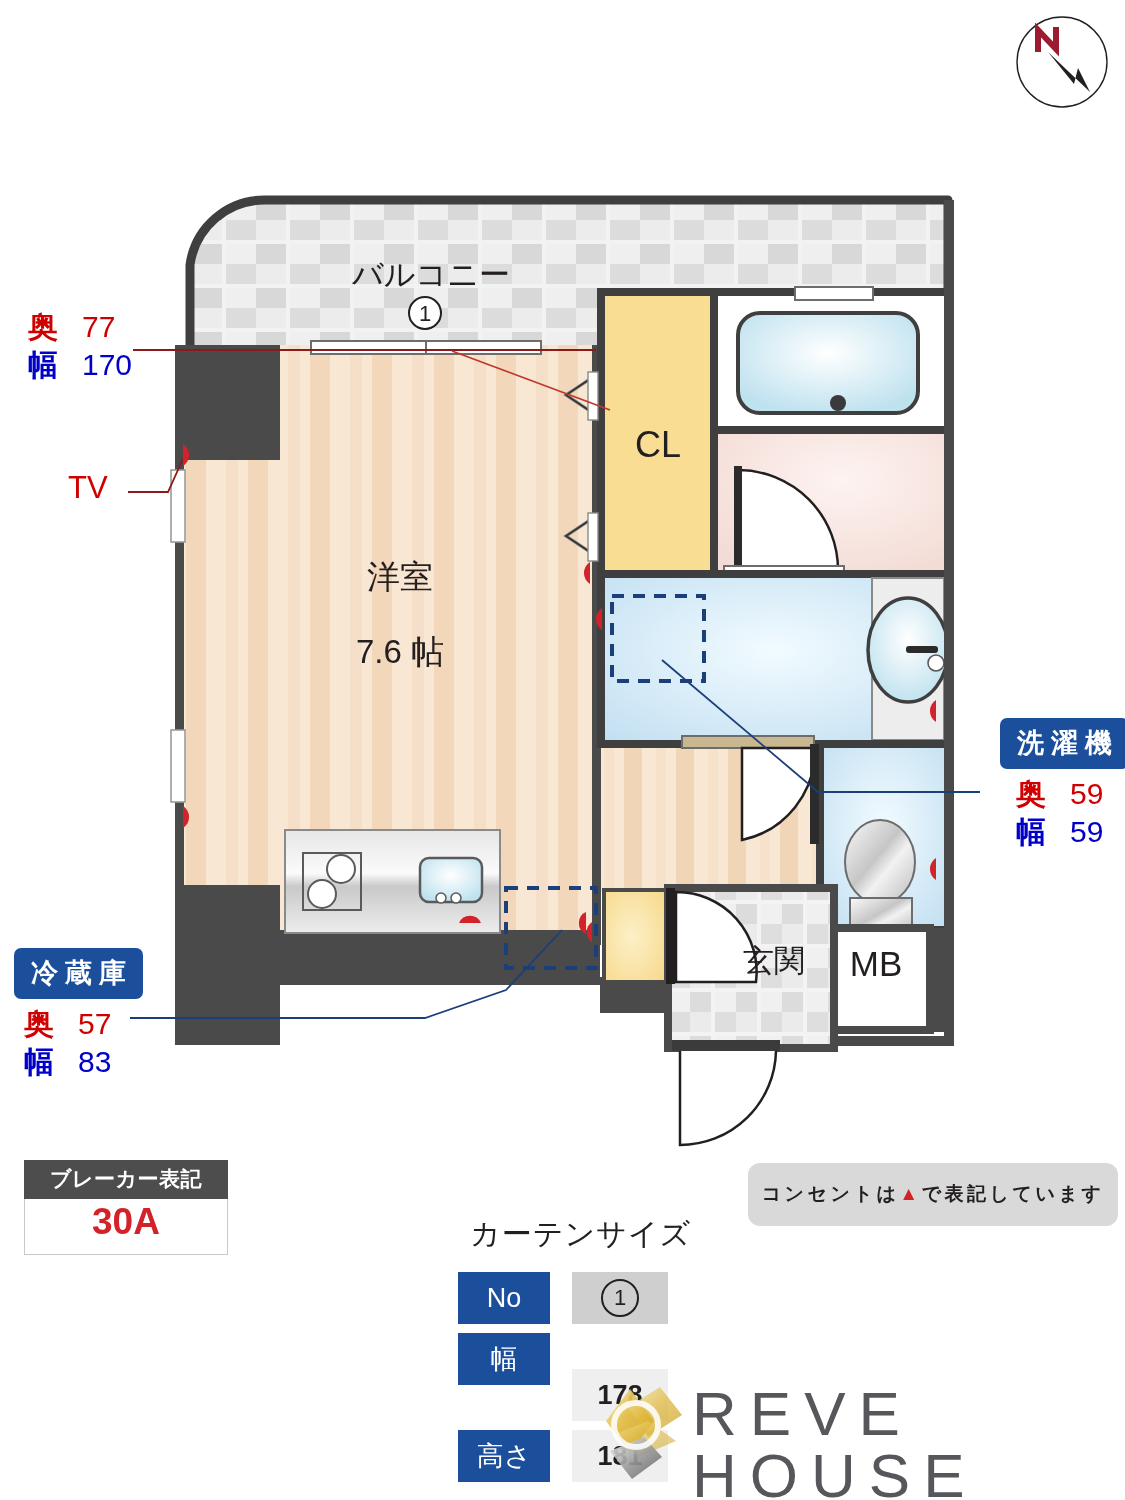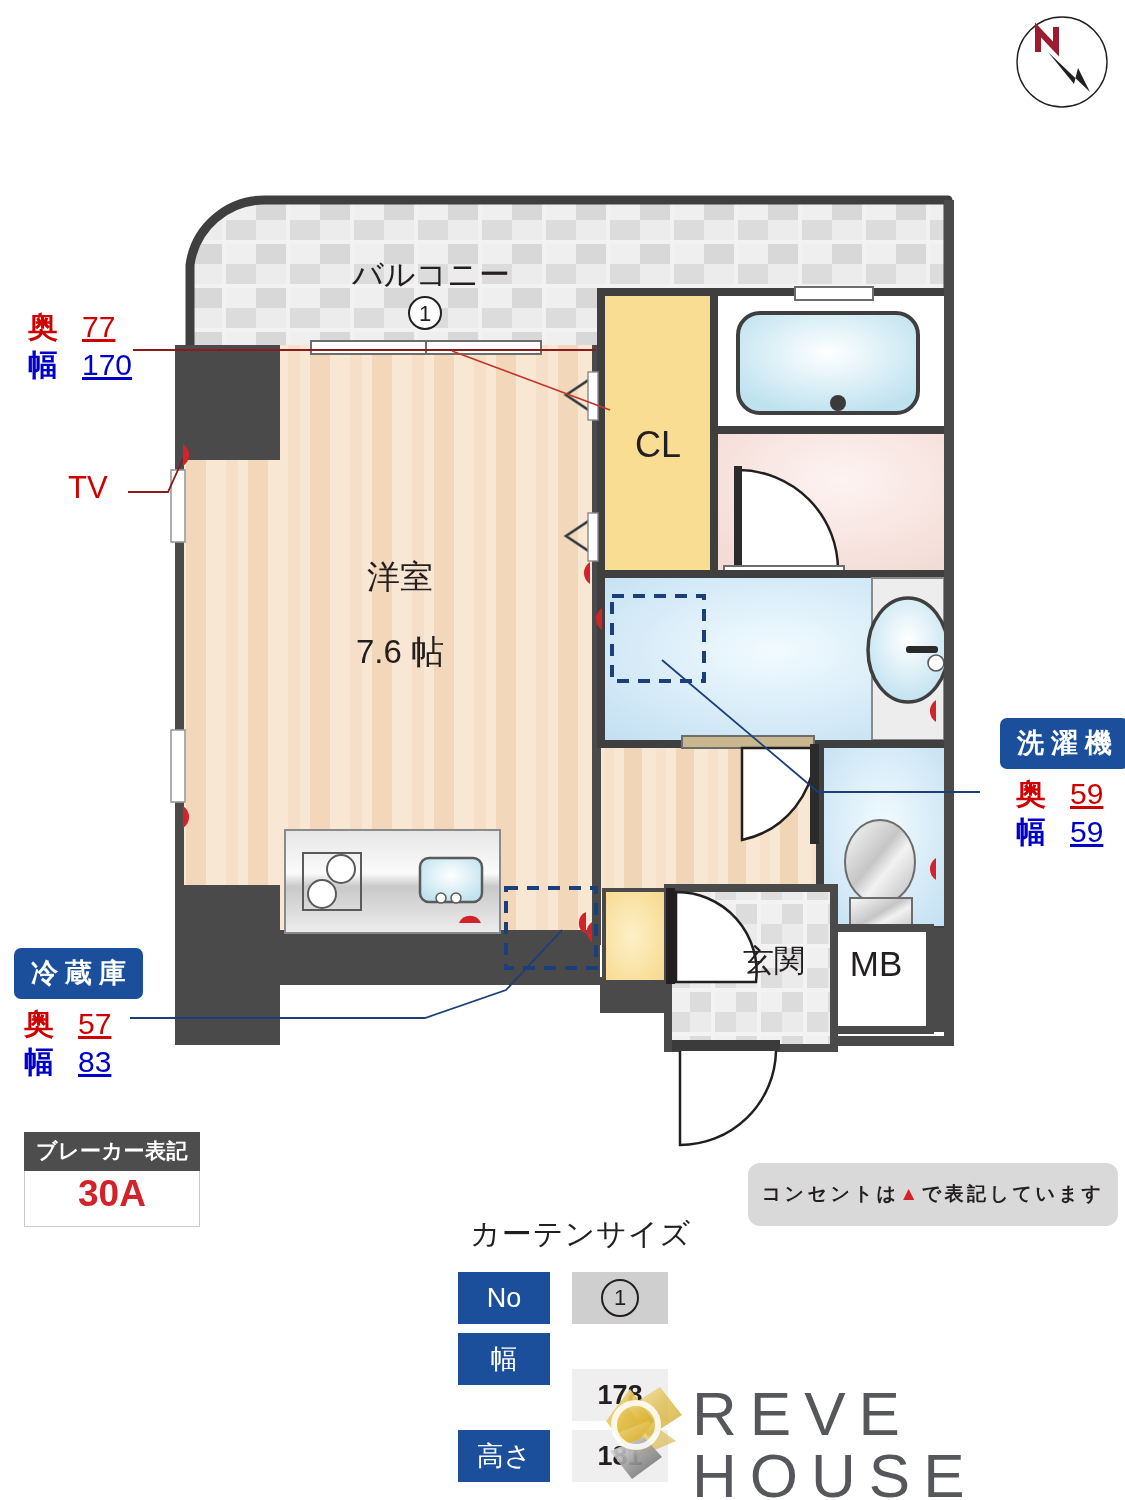--- a/index.html
+++ b/index.html
@@ -11,29 +11,29 @@
   .abs{position:absolute;}
   
   #compass{left:1012px;top:12px;width:100px;height:100px;}
   
   .annot{font-size:30px;line-height:1.28;white-space:nowrap;}
   .annot .ja{font-weight:700;letter-spacing:1px;}
   .depth{color:#d00000;}
   .width{color:#0000c8;}
   .annot-row{display:flex;align-items:baseline;}
   .annot-row .k{width:54px;display:inline-block;}
-  .annot-row .v{display:inline-block;min-width:64px;text-align:left;text-decoration:underline;}
+  .annot-row .v{display:inline-block;min-width:64px;text-align:left;}
   .tv-label{color:#d00000;font-size:31px;}
   .tag{
     background:#1b4f9c;color:#fff;border-radius:7px;
     font-size:27px;font-weight:700;letter-spacing:7px;
     padding:7px 10px 8px 17px;text-align:center;display:inline-block;
   }
   
-  #breaker{left:24px;top:1132px;width:176px;border-radius:32px;}
+  #breaker{left:24px;top:1160px;width:204px;border-radius:32px;}
   #breaker .bhead{
     background:#4d4d4d;color:#fff;font-size:21px;font-weight:700;
     text-align:center;padding:5px 0 6px;letter-spacing:.5px;
   }
   #breaker .bbody{
     background:#fff;border:1px solid #c9c9c9;border-top:none;
     color:#d2232a;font-size:37px;font-weight:700;text-align:center;
     padding:2px 0 11px;
   }
   

